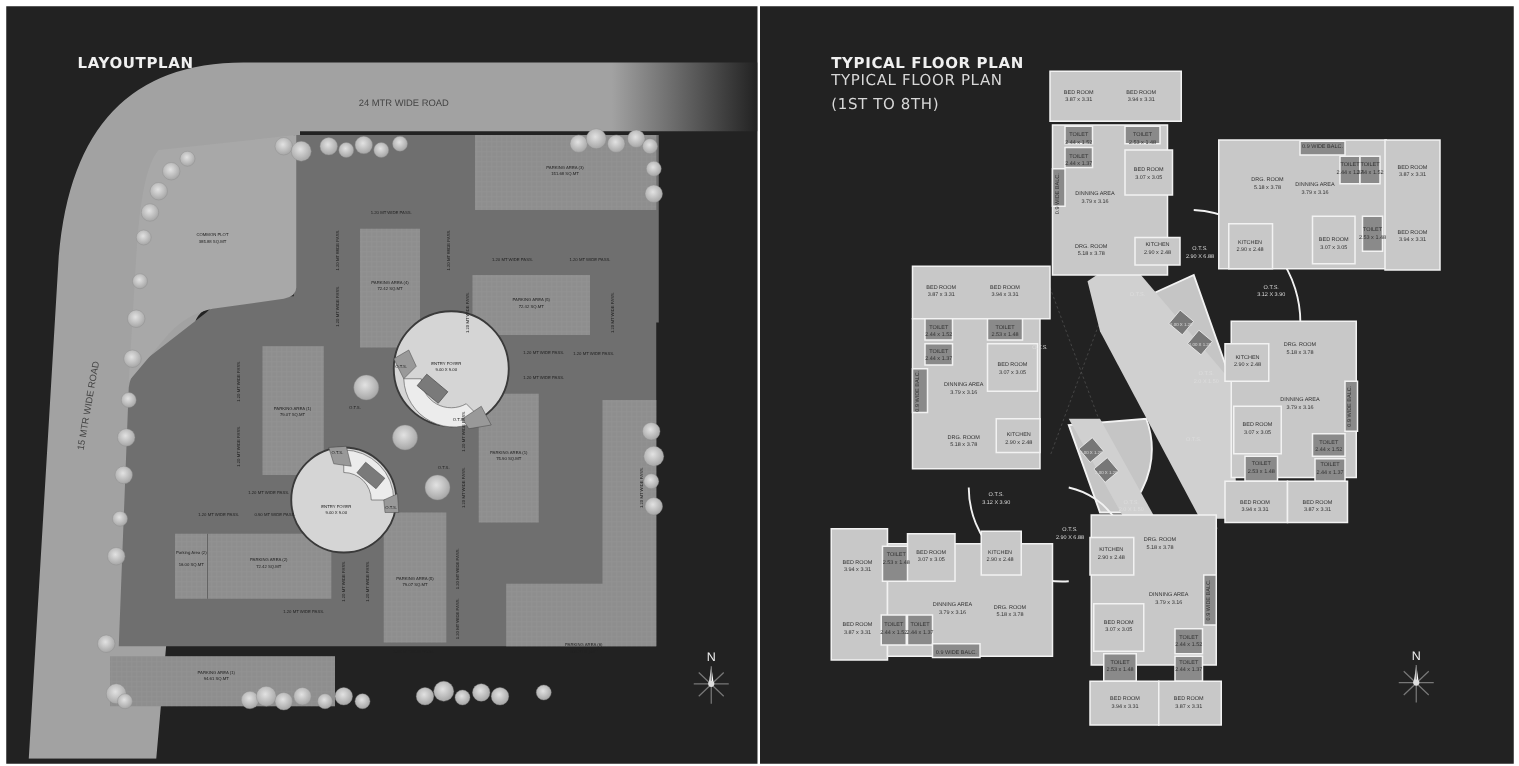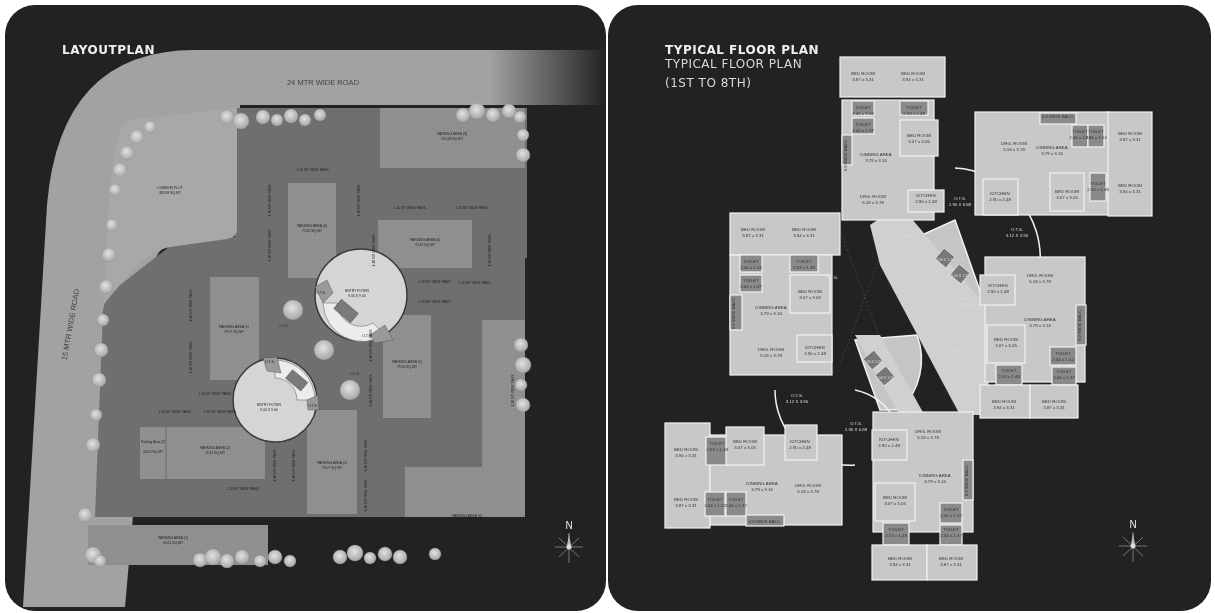--- a/index.html
+++ b/index.html
@@ -1,17 +1,17 @@
 <!DOCTYPE html>
 <html><head>
 <meta charset="utf-8">
 <style>
   html,body{margin:0;padding:0;background:#fff;}
   body{width:1215px;height:613px;overflow:hidden;position:relative;font-family:"DejaVu Sans",sans-serif;}
-  .panel{position:absolute;top:5px;height:606px;background:#222222;border-radius:30px;}
+  .panel{position:absolute;top:5px;height:606px;background:#222222;}
   .left{left:5px;width:601px;}
   .right{left:608px;width:603px;}
   .title{position:absolute;color:#f0f0f0;font-family:"DejaVu Sans",sans-serif;letter-spacing:0.5px;}
   .t-bold{font-weight:bold;font-size:12px;}
   .t-sub{font-size:12px;line-height:13px;color:#d8d8d8;}
   svg text{font-family:"Liberation Sans",sans-serif;}
   .lbl{fill:#222;font-size:3.4px;text-anchor:middle;}
   .flbl{fill:#333;font-size:4.4px;text-anchor:middle;}
   .dlbl{fill:#ddd;font-size:4.4px;text-anchor:middle;}
   .road{fill:#444;font-size:7.5px;text-anchor:middle;}

